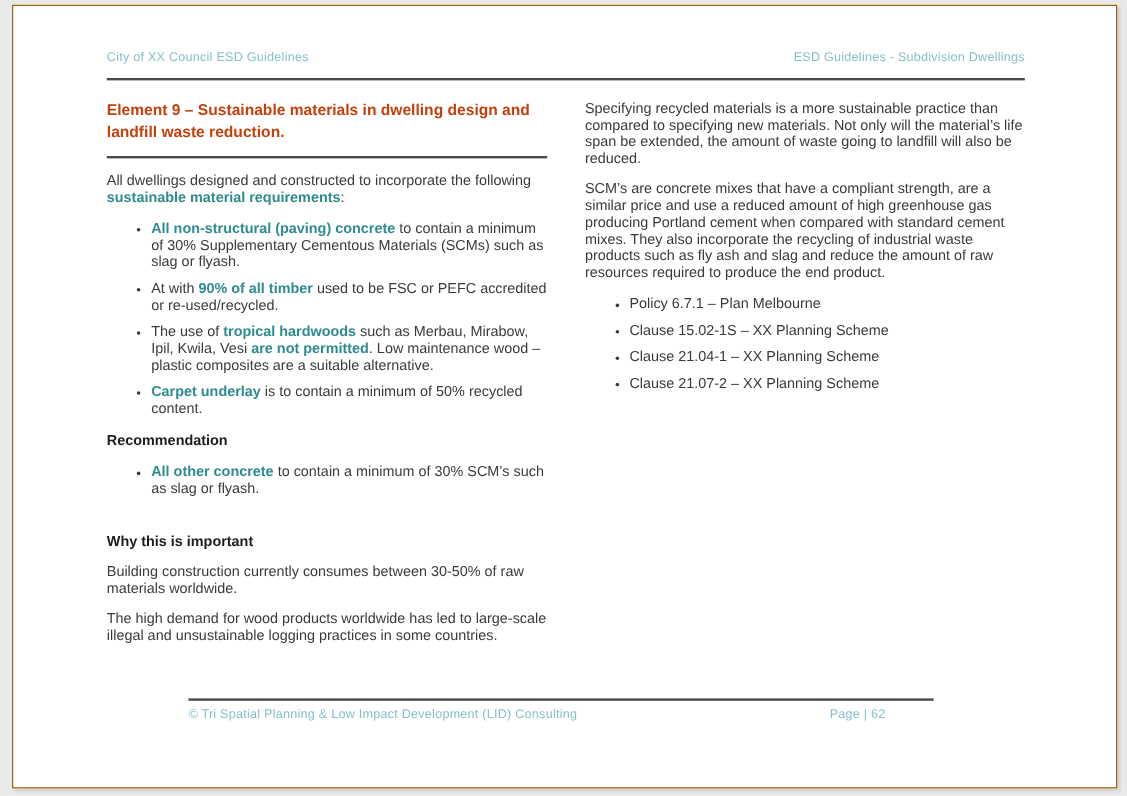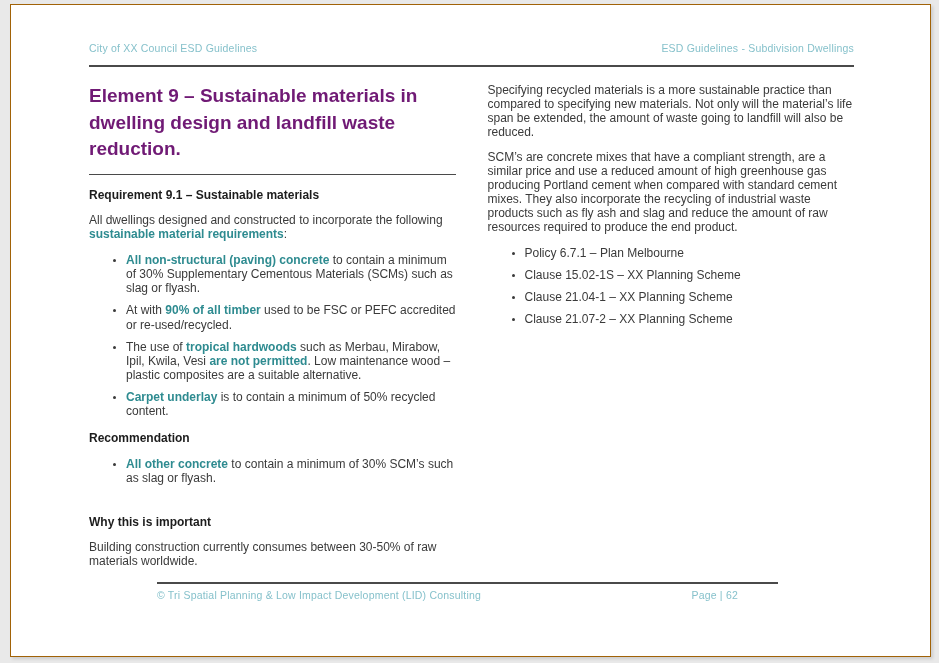--- a/index.html
+++ b/index.html
@@ -44,23 +44,23 @@
     gap: 32px;
     margin-top: 16px;
   }
   .col {
     width: 367px;
     font-size: 12px;
     line-height: 1.17;
     color: #3a3a3a;
   }
   .doc-title {
-    font-size: 19px;
+    font-size: 13px;
     font-weight: bold;
-    color: #701a75;
+    color: #c2410c;
     line-height: 1.4;
   }
   .title-rule {
     height: 1.5px;
     background: var(--rule-gray, #4a4a4a);
     margin-top: 11px;
   }
   .subheading {
     font-weight: bold;
     color: #1c1c1c;
@@ -122,40 +122,40 @@
       <span>ESD Guidelines - Subdivision Dwellings</span>
     </div>
     <div class="header-rule"></div>
 
     <div class="columns">
 
       <div class="col">
         <div class="doc-title">Element 9 – Sustainable materials in dwelling design and landfill waste reduction.</div>
         <div class="title-rule"></div>
 
-        <div class="subheading">Requirement 9.1 – Sustainable materials</div>
 
         <p><span>All dwellings designed and constructed to incorporate the following </span><span class="accent">sustainable material requirements</span><span>:</span></p>
 
         <ul>
           <li><span class="accent">All non-structural (paving) concrete</span><span> to contain a minimum of 30% Supplementary Cementous Materials (SCMs) such as slag or flyash.</span></li>
           <li><span>At with </span><span class="accent">90% of all timber</span><span> used to be FSC or PEFC accredited or re-used/recycled.</span></li>
           <li><span>The use of </span><span class="accent">tropical hardwoods</span><span> such as Merbau, Mirabow, Ipil, Kwila, Vesi </span><span class="accent">are not permitted</span><span>. Low maintenance wood – plastic composites are a suitable alternative.</span></li>
           <li><span class="accent">Carpet underlay</span><span> is to contain a minimum of 50% recycled content.</span></li>
         </ul>
 
         <div class="subheading">Recommendation</div>
 
         <ul>
           <li><span class="accent">All other concrete</span><span> to contain a minimum of 30% SCM’s such as slag or flyash.</span></li>
         </ul>
 
         <div class="subheading spaced">Why this is important</div>
 
         <p>Building construction currently consumes between 30-50% of raw materials worldwide.</p>
+        <p>The high demand for wood products worldwide has led to large-scale illegal and unsustainable logging practices in some countries.</p>
       </div>
 
       <div class="col">
         <p style="margin-top:0"><span>Specifying recycled materials is a more sustainable practice than compared to specifying new materials. Not only will the material’s life span be extended, the amount of waste going to landfill will also be reduced.</span></p>
         <p><span>SCM’s are concrete mixes that have a compliant strength, are a similar price and use a reduced amount of high greenhouse gas producing Portland cement when compared with standard cement mixes.  They also incorporate the recycling of industrial waste products such as fly ash and slag and reduce the amount of raw resources required to produce the end product.</span></p>
 
         <ul>
           <li>Policy 6.7.1 – Plan Melbourne</li>
           <li>Clause 15.02-1S – XX Planning Scheme</li>
           <li>Clause 21.04-1 – XX Planning Scheme</li>

